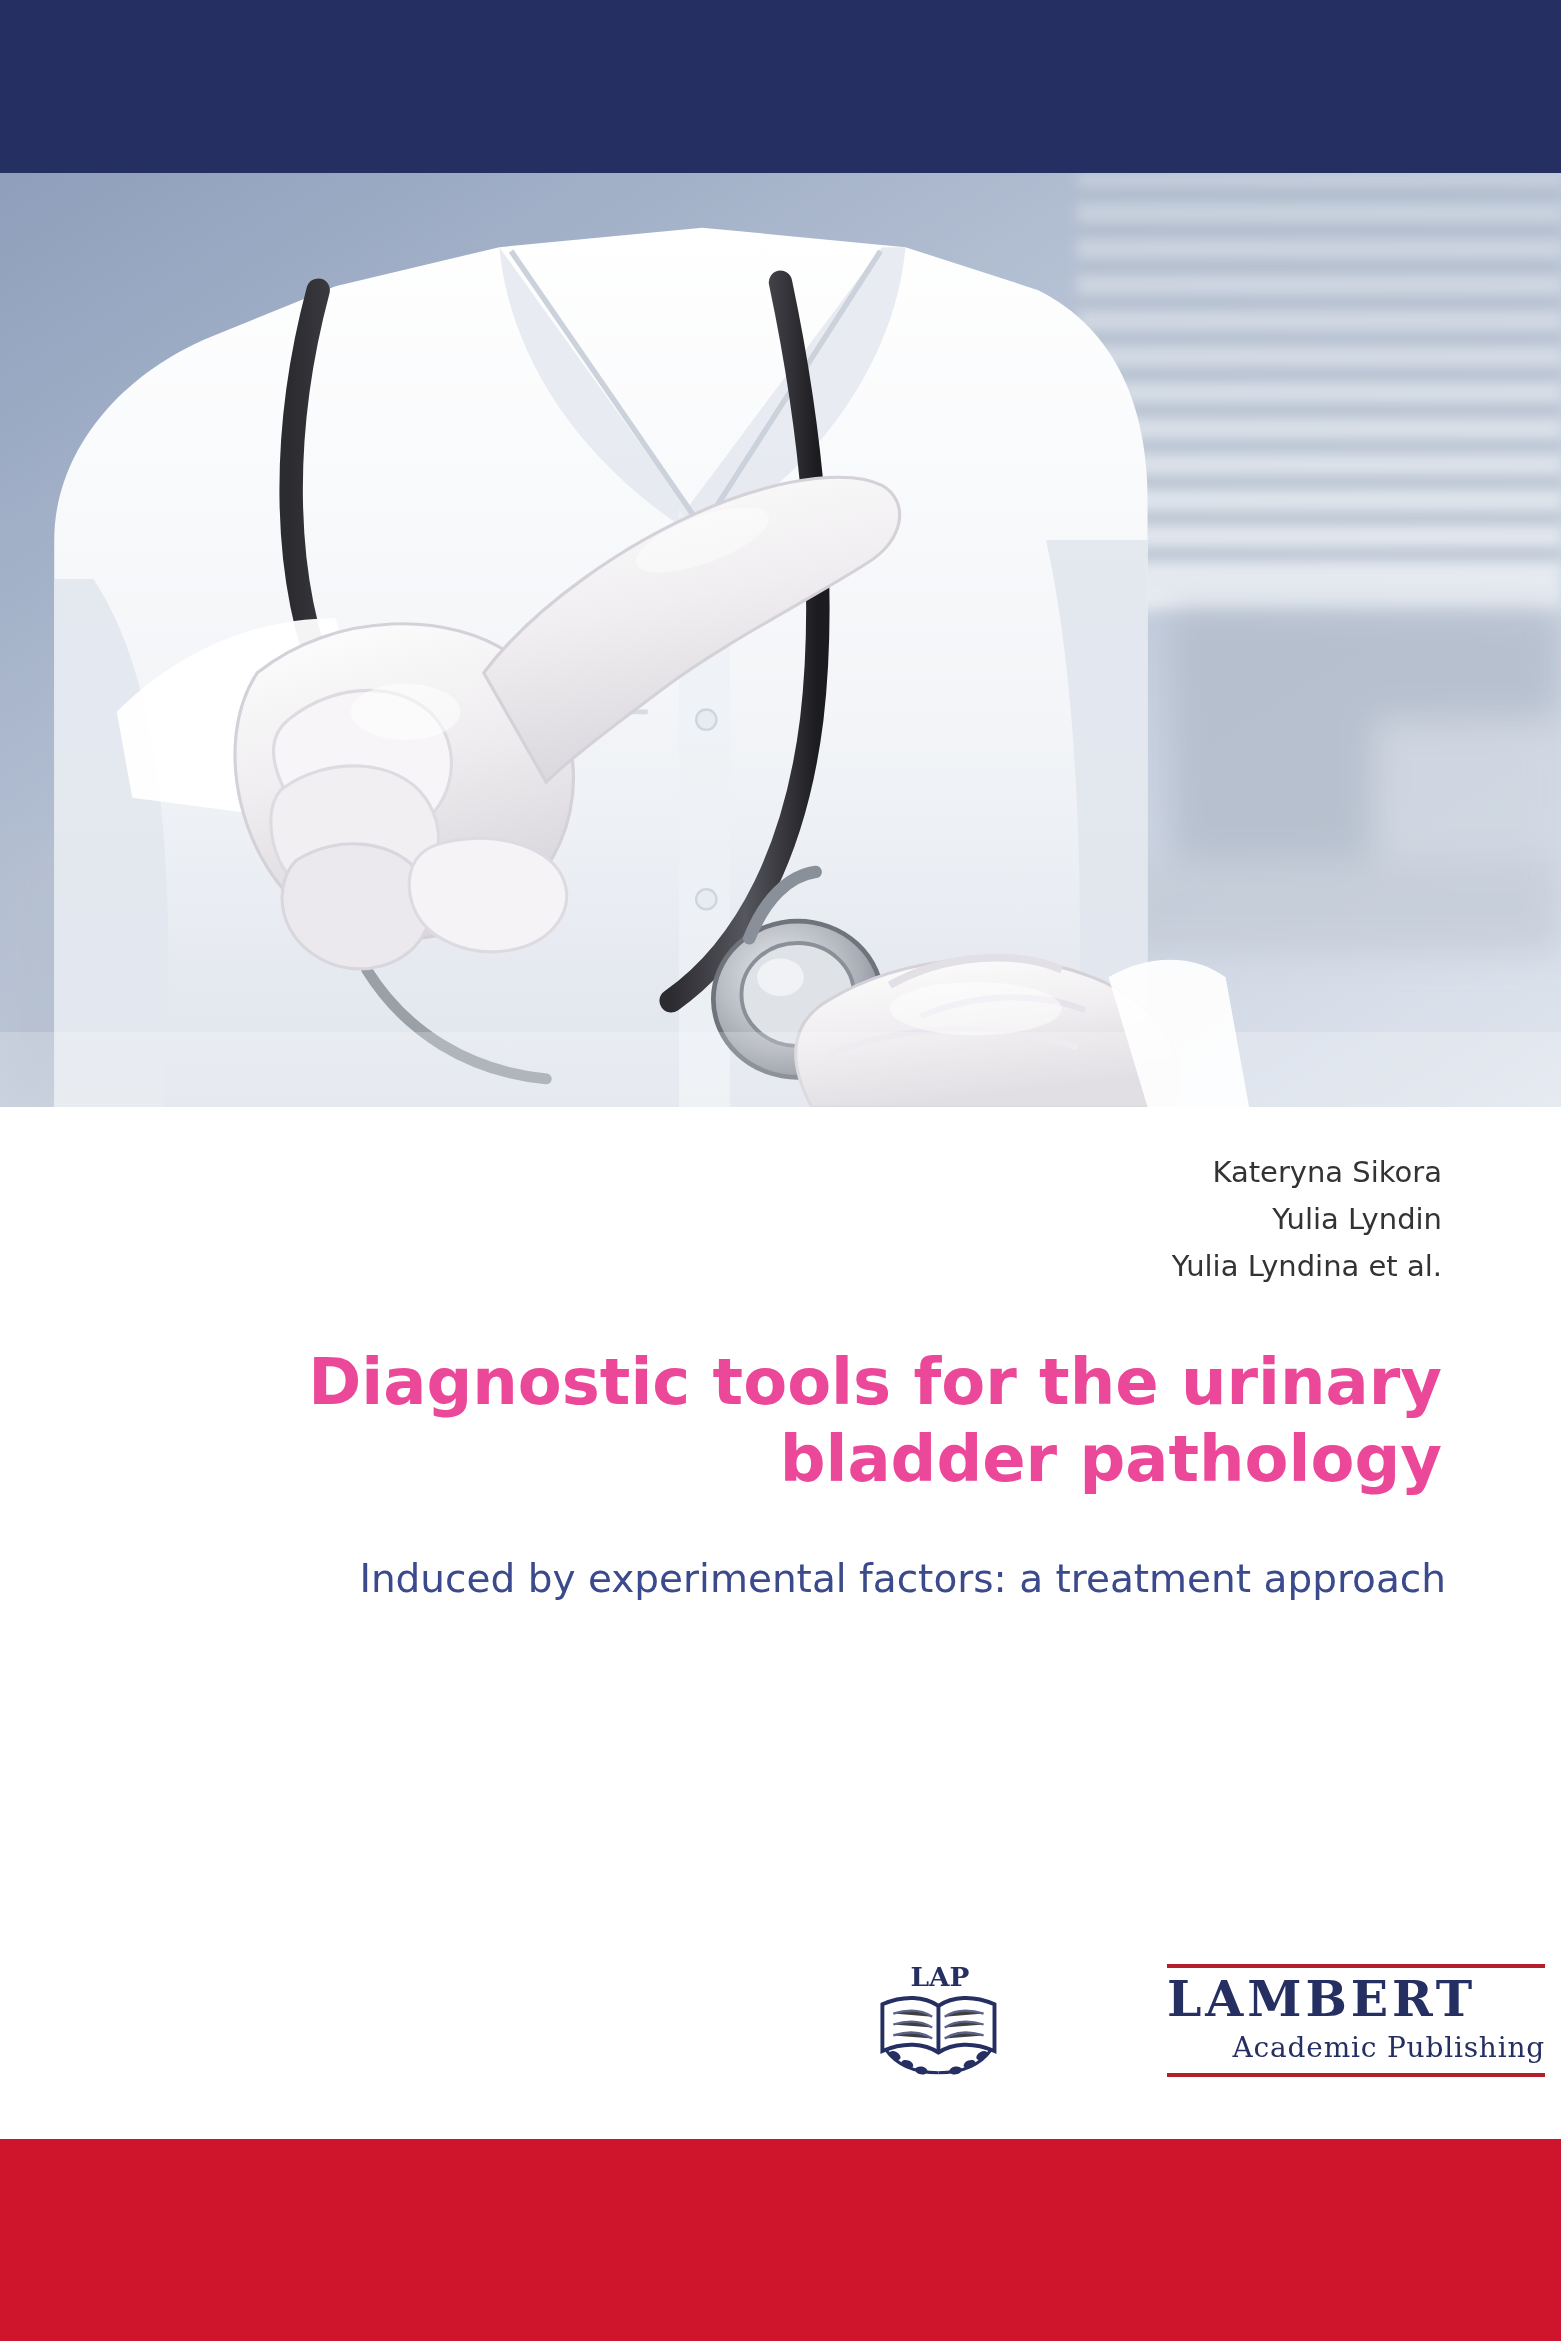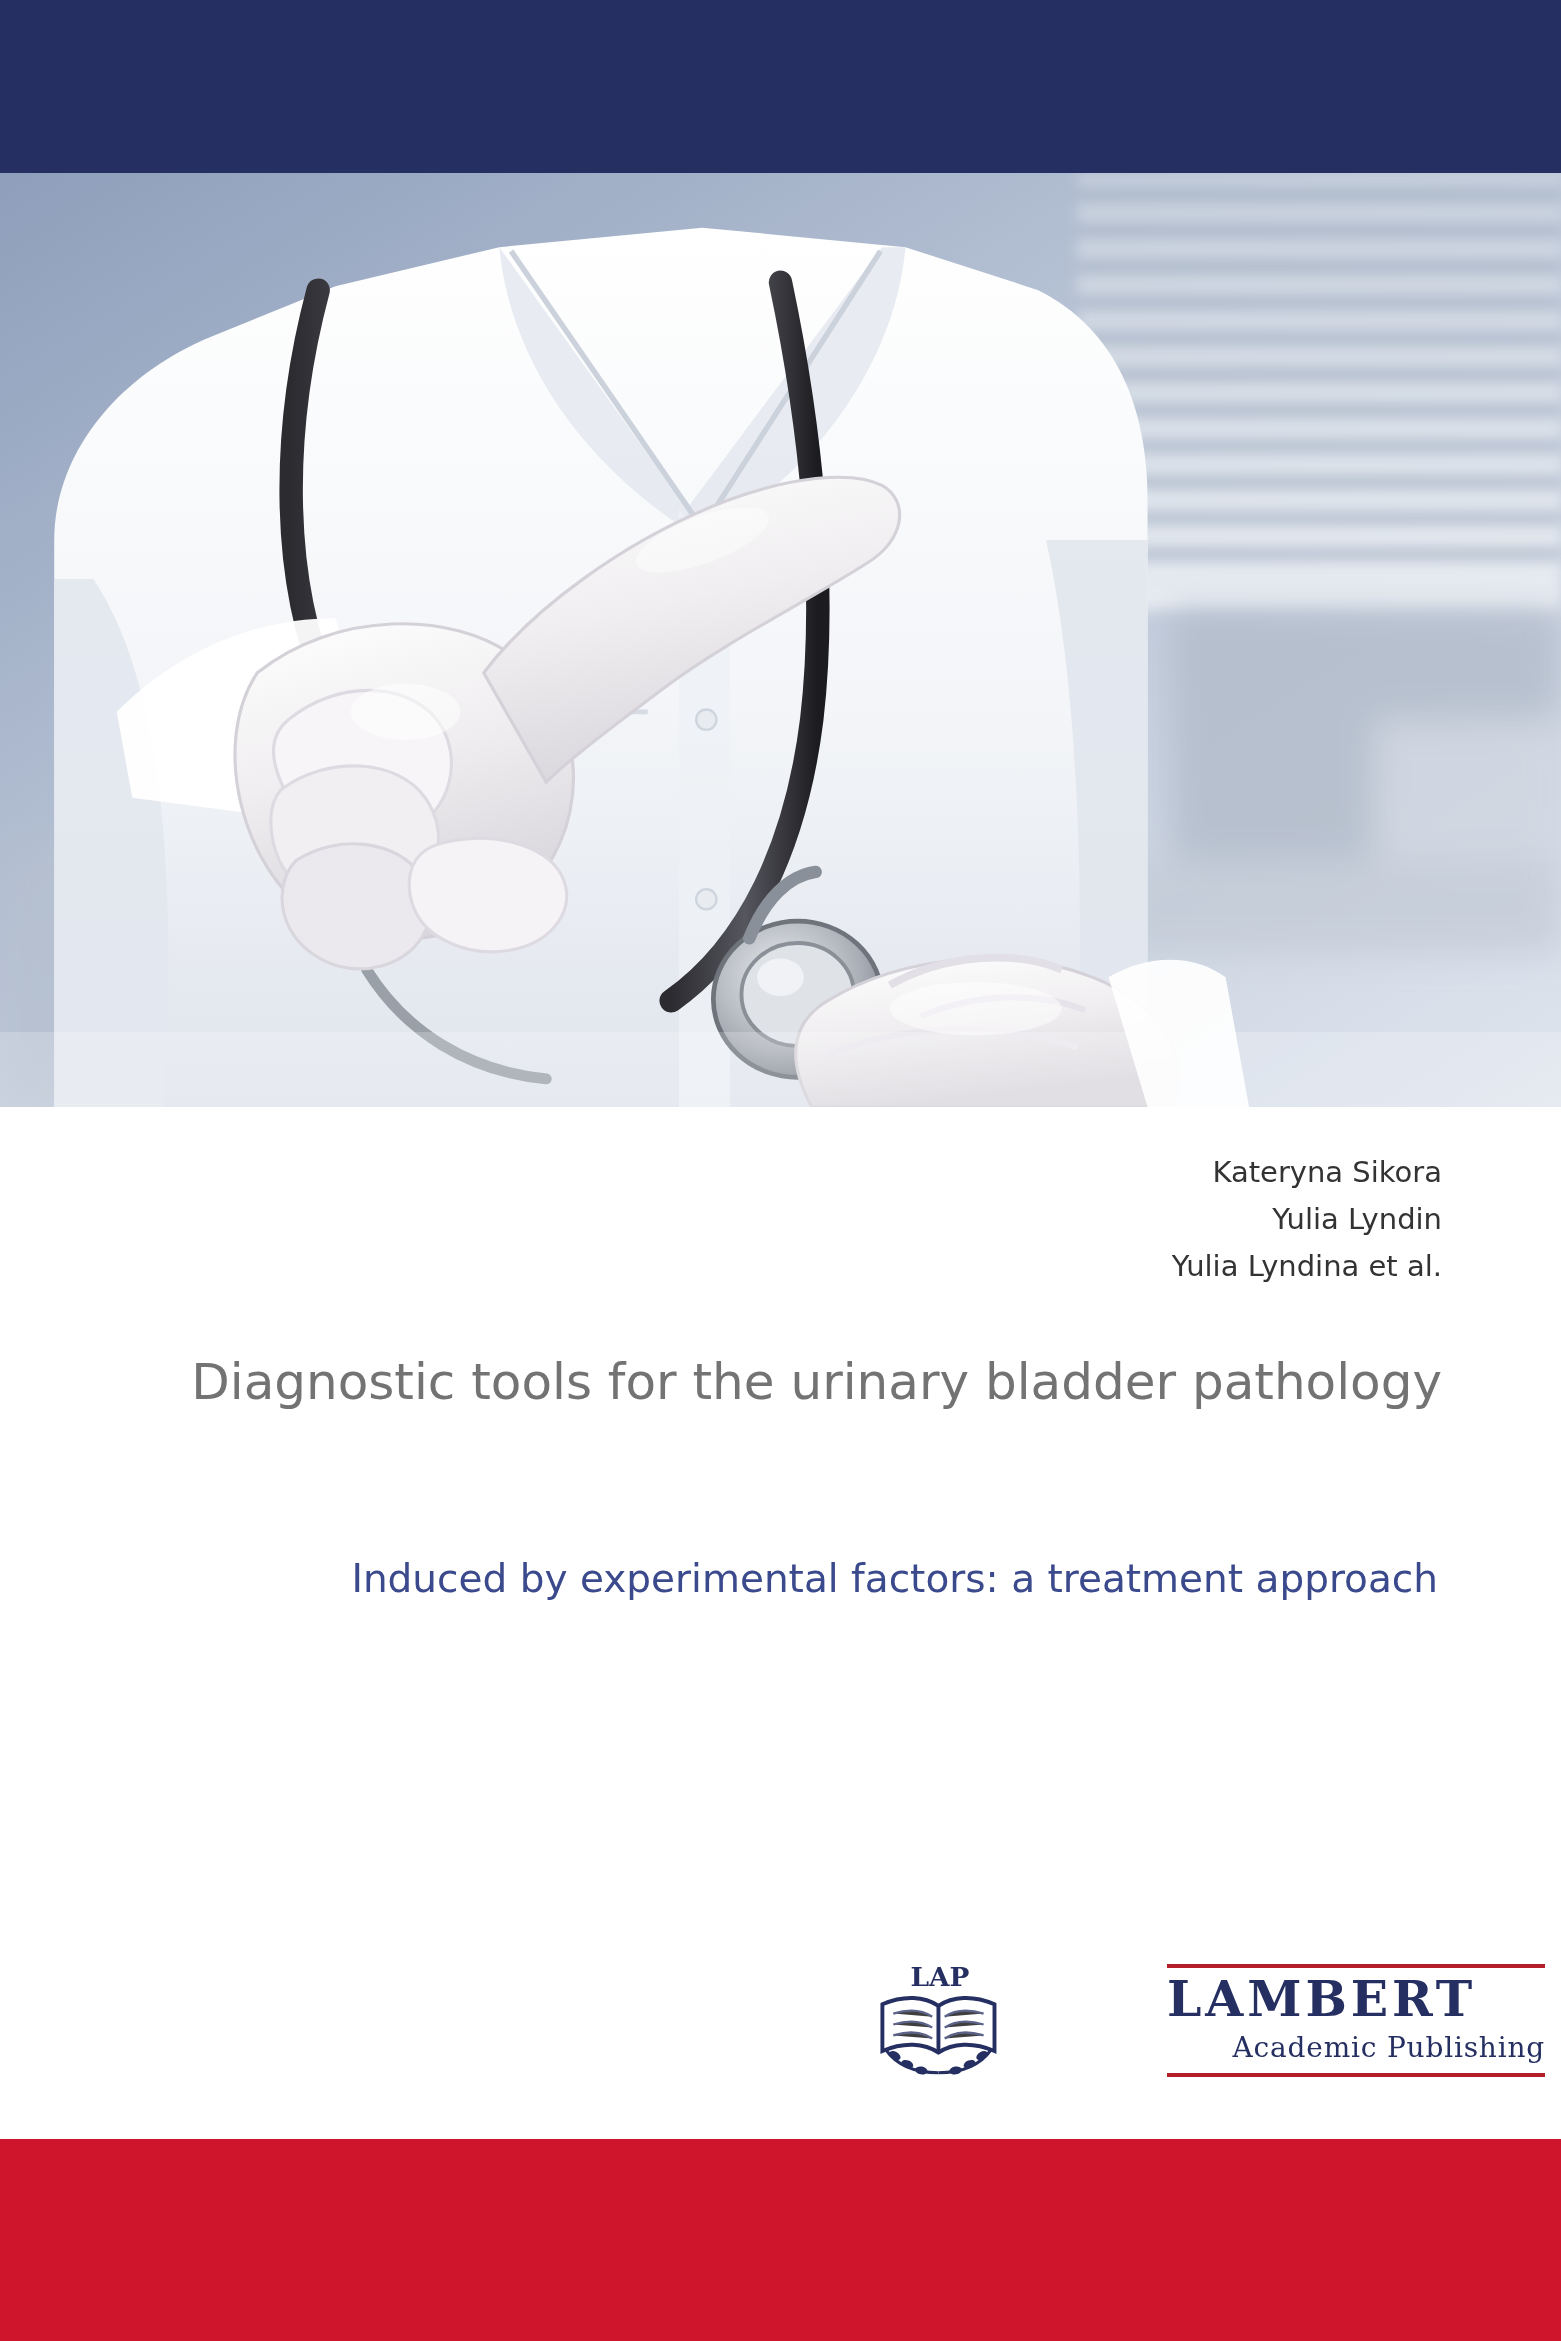--- a/index.html
+++ b/index.html
@@ -65,32 +65,32 @@
   }
   .author-line { display: block; white-space: nowrap; }
 
   
   .title {
     position: absolute;
     left: 141px;
     right: 119px;
     top: 1344px;
     text-align: right;
-    color: #737373;
-    font-weight: normal;
-    font-size: 50px;
+    color: #ec4899;
+    font-weight: bold;
+    font-size: 64px;
     line-height: 77px;
     font-family: "DejaVu Sans", sans-serif;
   }
 
   
   .subtitle {
     position: absolute;
     left: 187px;
-    right: 123px;
+    right: 115px;
     top: 1554px;
     text-align: right;
     color: #3b4a8c;
     font-size: 39px;
     line-height: 50px;
     font-family: "DejaVu Sans", sans-serif;
   }
 
   
   .logo {

